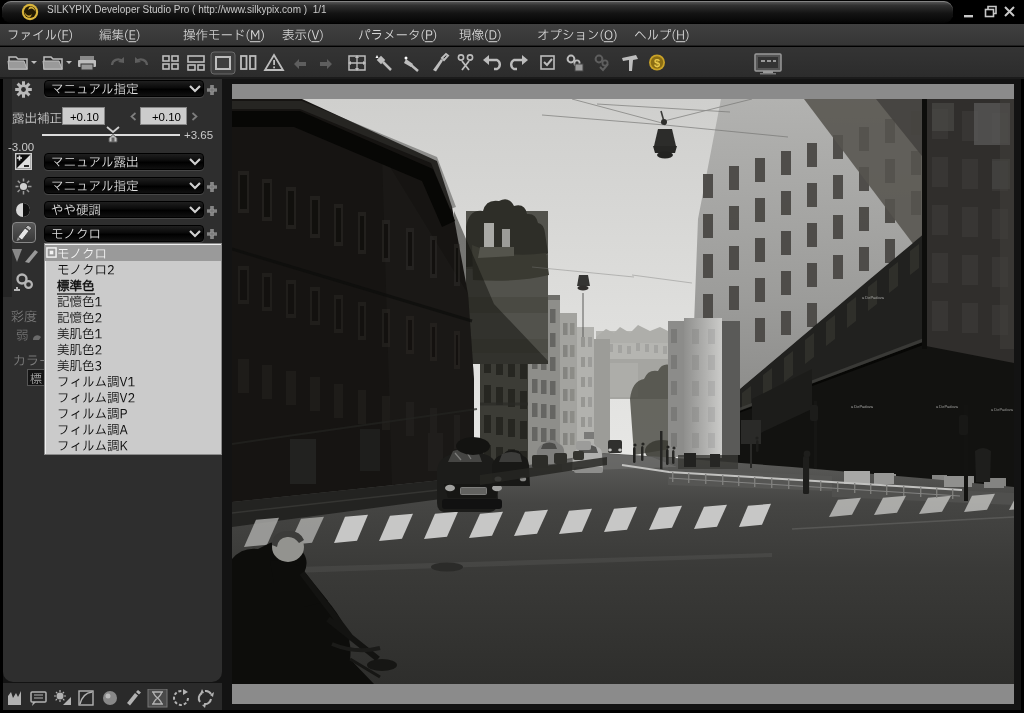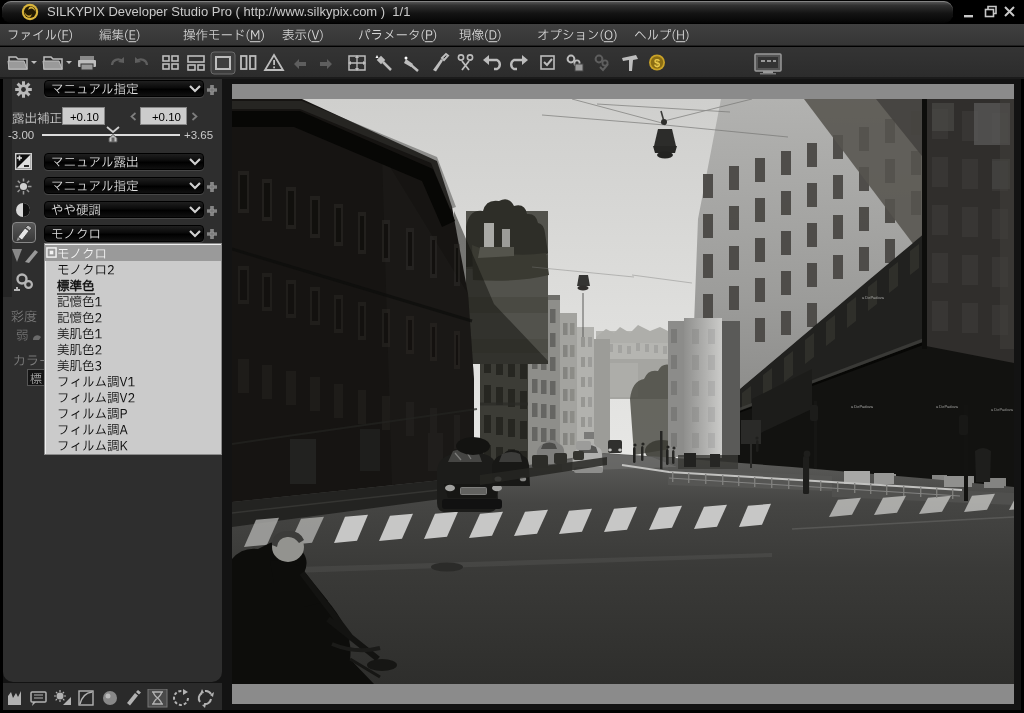--- a/index.html
+++ b/index.html
@@ -8,21 +8,21 @@
 
 <div class="abs" style="left:2px;top:1px;width:951px;height:22px;border-radius:9px;
 background:linear-gradient(180deg,#5e5e5e 0%,#303030 20%,#141414 55%,#040404 100%);
 box-shadow:inset 0 1px 0 rgba(255,255,255,.25)"></div>
 <svg class="abs" style="left:21px;top:3px" width="18" height="18" viewBox="0 0 18 18">
 <circle cx="9" cy="9" r="8.2" fill="#d8b43c"></circle>
 <circle cx="9" cy="9" r="6.1" fill="#221a04"></circle>
 <path d="M9 3.6a5.4 5.4 0 0 1 4.2 8.8 4 4 0 0 0-6-5.4A5.4 5.4 0 0 1 9 3.6z" fill="#d8b43c"></path>
 <path d="M9 14.4a5.4 5.4 0 0 1-4.2-8.8 4 4 0 0 0 6 5.4A5.4 5.4 0 0 1 9 14.4z" fill="#caa22e"></path>
 </svg>
-<div class="abs" style="left:47px;top:4px;font-size:13px;color:#c9c9c9">SILKYPIX Developer Studio Pro ( http://www.silkypix.com )&nbsp; 1/1</div>
+<div class="abs" style="left:47px;top:4px;font-size:10px;color:#c9c9c9">SILKYPIX Developer Studio Pro ( http://www.silkypix.com )&nbsp; 1/1</div>
 <svg class="abs" style="left:958px;top:4px" width="62" height="16" viewBox="0 0 62 16">
 <rect x="6" y="11" width="9" height="2.4" fill="#c8c8c8"></rect>
 <rect x="27.5" y="5.5" width="8" height="7" fill="none" stroke="#c8c8c8" stroke-width="1.6"></rect>
 <path d="M30 5.5V2.5h8v7h-2.9" fill="none" stroke="#c8c8c8" stroke-width="1.6"></path>
 <path d="M47 3l9 9M56 3l-9 9" stroke="#c8c8c8" stroke-width="2"></path>
 </svg>
 <div class="abs" style="left:0;top:24px;width:1024px;height:22px;background:linear-gradient(180deg,#404040,#353535);border-bottom:1px solid #202020"></div>
 <svg class="abs" style="left:7px;top:26px;overflow:visible" width="68" height="18">
     <path transform="translate(0,13.5)" d="M1.7 -8.9H10.4Q10.4 -6.4 9.7 -4.7Q9 -2.9 7.6 -1.7Q6.2 -0.5 3.9 0.1L3.5 -0.8Q5.5 -1.3 6.8 -2.3Q8 -3.2 8.7 -4.7Q9.3 -6.1 9.4 -8H1.7Z M19.1 -3.5Q20.1 -4 20.8 -4.6Q21.5 -5.3 21.9 -6.1H14.8V-6.9H22.8V-6.1Q22.4 -5.1 21.6 -4.2Q20.8 -3.4 19.7 -2.8ZM15.3 0Q16.3 -0.4 16.9 -0.8Q17.4 -1.3 17.7 -1.9Q18 -2.5 18 -3.4V-5.1H18.9V-3.4Q18.9 -1.9 18.1 -0.9Q17.4 0.1 15.7 0.8Z M35.8 -9.1Q34.3 -7.5 32.3 -6.2V0.4H31.4V-5.6Q29.2 -4.3 26.6 -3.4L26.2 -4.2Q28.8 -5.1 31.1 -6.5Q33.5 -8 35.2 -9.7Z M49.1 -4.9Q48.6 -3.1 47.5 -1.8Q46.4 -0.5 45 0.1H44.2V-9.7H45.1V-0.9Q47.3 -2.1 48.4 -5.3ZM41.1 -9.6H42V-5.8Q42 -3.6 41.3 -2.1Q40.6 -0.7 39.1 0.3L38.6 -0.4Q39.9 -1.3 40.5 -2.6Q41.1 -3.8 41.1 -5.8Z M53.5 -10H54.4Q53.7 -9.4 53.2 -8.5Q52.6 -7.6 52.3 -6.6Q52 -5.6 52 -4.7V-3.5Q52 -2.6 52.3 -1.6Q52.6 -0.6 53.2 0.3Q53.7 1.2 54.4 1.8H53.5Q52.8 1.2 52.3 0.3Q51.7 -0.6 51.4 -1.7Q51.1 -2.9 51.1 -4.1Q51.1 -5.3 51.4 -6.5Q51.7 -7.6 52.3 -8.5Q52.8 -9.4 53.5 -10Z M56.7 -4.2V0H55.6V-9.2H61.1V-8.2H56.7V-5.1H60.7V-4.2Z M62.7 1.8H61.7Q62.4 1.2 62.9 0.3Q63.5 -0.6 63.8 -1.6Q64.1 -2.6 64.1 -3.5V-4.7Q64.1 -5.6 63.8 -6.6Q63.5 -7.6 62.9 -8.5Q62.4 -9.4 61.7 -10H62.7Q63.3 -9.4 63.9 -8.5Q64.4 -7.6 64.7 -6.5Q65 -5.3 65 -4.1Q65 -2.9 64.7 -1.7Q64.4 -0.6 63.9 0.3Q63.3 1.2 62.7 1.8Z" fill="#d6d6d6"></path>
     <rect x="54.4" y="15.2" width="7.3" height="1" fill="#d6d6d6"></rect>
@@ -156,21 +156,21 @@
     <path transform="translate(0,13.75)" d="M5.8 -8.3H1.7V-6.4H0.9V-8.8H5.8V-9.5H1.3V-10.1H11.2V-9.5H6.5V-8.8H11.6V-6.4H10.9V-8.3H6.5V-6H5.8ZM2.4 -7.7H5V-7.2H2.4ZM7.3 -7.7H10.1V-7.2H7.3ZM5 -6.1H2.4V-6.6H5ZM10.1 -6.1H7.3V-6.6H10.1ZM11.8 -1.6Q11.4 -1.7 11.2 -1.8V1H10.5V0.5H7.2V1H6.5V-1.8L5.9 -1.6L5.6 -2.2Q7.1 -2.6 8.2 -3.1Q7.6 -3.6 7.1 -4.1Q6.6 -3.7 6.1 -3.4L5.7 -3.8Q6.4 -4.3 7 -4.9Q7.5 -5.4 7.8 -6L8.4 -5.8Q8.2 -5.5 8.1 -5.3H11.3V-4.8Q10.7 -3.9 9.5 -3.1Q10.6 -2.6 12 -2.2ZM3.8 -0.2Q4.7 -0.3 5.8 -0.6L5.8 0.1Q4.8 0.3 3.4 0.5Q2.1 0.8 0.6 0.9L0.5 0.2Q1.2 0.2 1.4 0.1V-2.7H2.1V0.1L3.1 -0.1V-3.2H1.3V-5.5H5.5V-3.2H3.8V-2.1H5.4V-1.6H3.8ZM4.8 -4.9H2V-3.8H4.8ZM8.9 -3.5Q9.8 -4 10.4 -4.7H7.7Q7.6 -4.7 7.6 -4.6Q7.6 -4.6 7.5 -4.5Q8.1 -3.9 8.9 -3.5ZM11.2 -1.8Q9.9 -2.2 8.9 -2.7Q7.8 -2.2 6.6 -1.8ZM7.2 -0.1H10.5V-1.2H7.2Z M23 -0.9V-4.3H23.8V0.8H23V-0.1H14.6V0.8H13.7V-4.3H14.6V-0.9H18.2V-5.5H14.1V-9.6H14.9V-6.2H18.2V-10.4H19.1V-6.2H22.6V-9.6H23.5V-5.5H19.1V-0.9Z M30.1 -5.7Q29.7 -4.8 29.2 -4L30.1 -3L29.6 -2.5L28.1 -4.3Q28.1 -4.4 28.1 -4.4Q28.1 -4.4 28.1 -4.3V0.9H27.3V-4.1Q26.7 -3.3 25.8 -2.5L25.4 -3.1Q26.7 -4.2 27.5 -5.4Q28.4 -6.6 28.7 -7.8H25.8V-8.5H27.3V-10.4H28V-8.5H29.4V-8Q29.3 -7.2 28.9 -6.4Q28.5 -5.6 28.1 -4.9V-4.8H28.1L28.2 -4.9Q28.3 -5 28.4 -5Q28.5 -5 28.6 -4.9L28.9 -4.5Q29.3 -5.2 29.6 -6.1ZM37 -8.4H33.8V-7.2H36.6V-0.1Q36.6 0.4 36.4 0.6Q36.2 0.8 35.7 0.8H34.7L34.5 0.1H35.8V-2.2H33.8V0.7H33.1V-2.2H31.2V0.9H30.5V-7.2H33.1V-8.4H30.1V-9.1H33.1V-10.4H33.8V-9.1H35.9Q35.2 -9.5 34.4 -9.9L34.8 -10.4Q35.6 -10.1 36.3 -9.6L35.9 -9.1H37ZM33.1 -5V-6.5H31.2V-5ZM33.8 -5H35.8V-6.5H33.8ZM31.2 -4.4V-2.9H33.1V-4.4ZM33.8 -4.4V-2.9H35.8V-4.4Z M44.5 -4.6V-0.6H49.4V0.2H38.1V-0.6H40.1V-6.6H41V-0.6H43.7V-8.9H38.4V-9.7H49.1V-8.9H44.5V-5.3H48.6V-4.6Z" fill="#c9c9c9"></path>
   </svg>
 <div class="abs" style="left:62px;top:107px;width:43px;height:18px;background:#ccc;border:1px solid #888;color:#000;font-size:11.5px;text-align:right;padding:3px 5px 0 0">+0.10</div>
 <svg class="abs" style="left:128px;top:111px" width="10" height="11">
     <path d="M7.5 2 L3.5 5.5 7.5 9" fill="none" stroke="#7e7e7e" stroke-width="1.7"></path>
   </svg>
 <div class="abs" style="left:140px;top:107px;width:47px;height:18px;background:#ccc;border:1px solid #888;color:#000;font-size:11.5px;text-align:right;padding:3px 5px 0 0">+0.10</div>
 <svg class="abs" style="left:190px;top:111px" width="10" height="11">
     <path d="M2.5 2 L6.5 5.5 2.5 9" fill="none" stroke="#7e7e7e" stroke-width="1.7"></path>
   </svg>
-<div class="abs" style="left:8px;top:129px;font-size:11.5px;color:#c9c9c9">-3.00</div>
+<div class="abs" style="left:8px;top:141px;font-size:11.5px;color:#c9c9c9">-3.00</div>
 <div class="abs" style="left:184px;top:129px;font-size:11.5px;color:#c9c9c9">+3.65</div>
 <div class="abs" style="left:42px;top:134px;width:138px;height:2px;background:#ddd"></div>
 <svg class="abs" style="left:105px;top:126px" width="16" height="17">
     <path d="M2 1 l6 5 6-5" fill="none" stroke="#cfcfcf" stroke-width="1.8"></path>
     <path d="M4 16 v-4 l4-3.5 4 3.5 v4z" fill="#c4c4c4" stroke="#555" stroke-width="1"></path>
     <rect x="6.5" y="11.5" width="3" height="4.5" fill="#666"></rect>
   </svg>
 <svg class="abs" style="left:15px;top:153px" width="17" height="17" viewBox="0 0 17 17">
     <rect x="0.7" y="0.7" width="15.6" height="15.6" fill="#0d0d0d" stroke="#cfcfcf" stroke-width="1.4"></rect>
     <path d="M1.4 15.6 L15.6 1.4 V15.6z" fill="#e0e0e0"></path>

